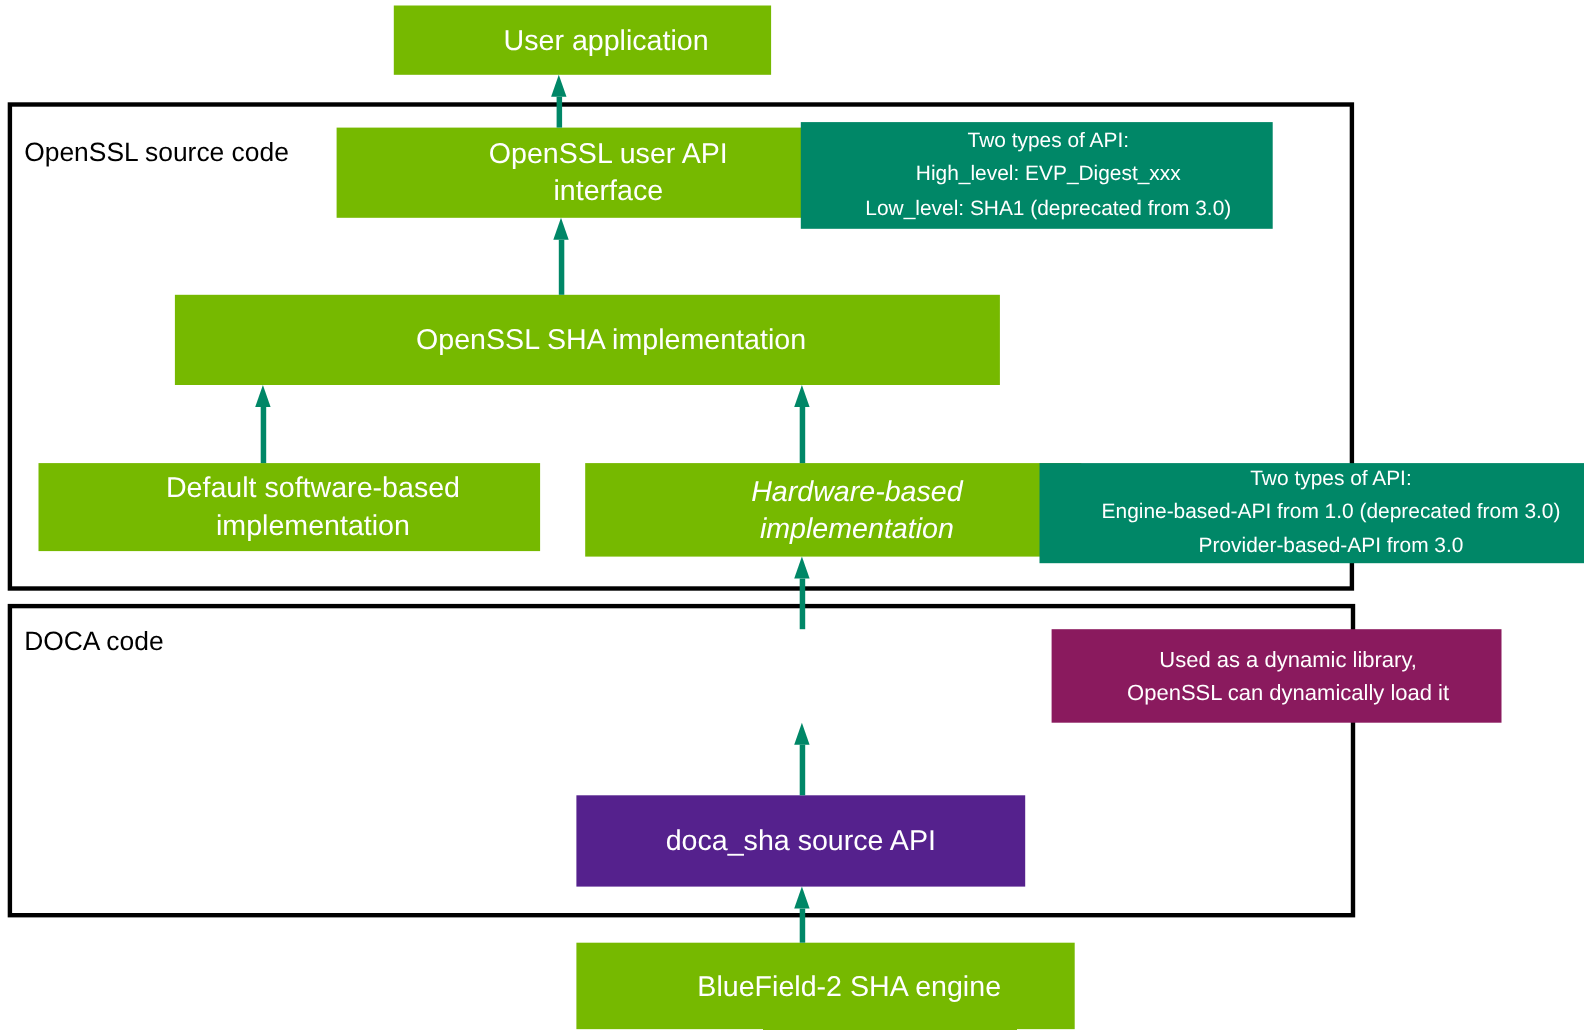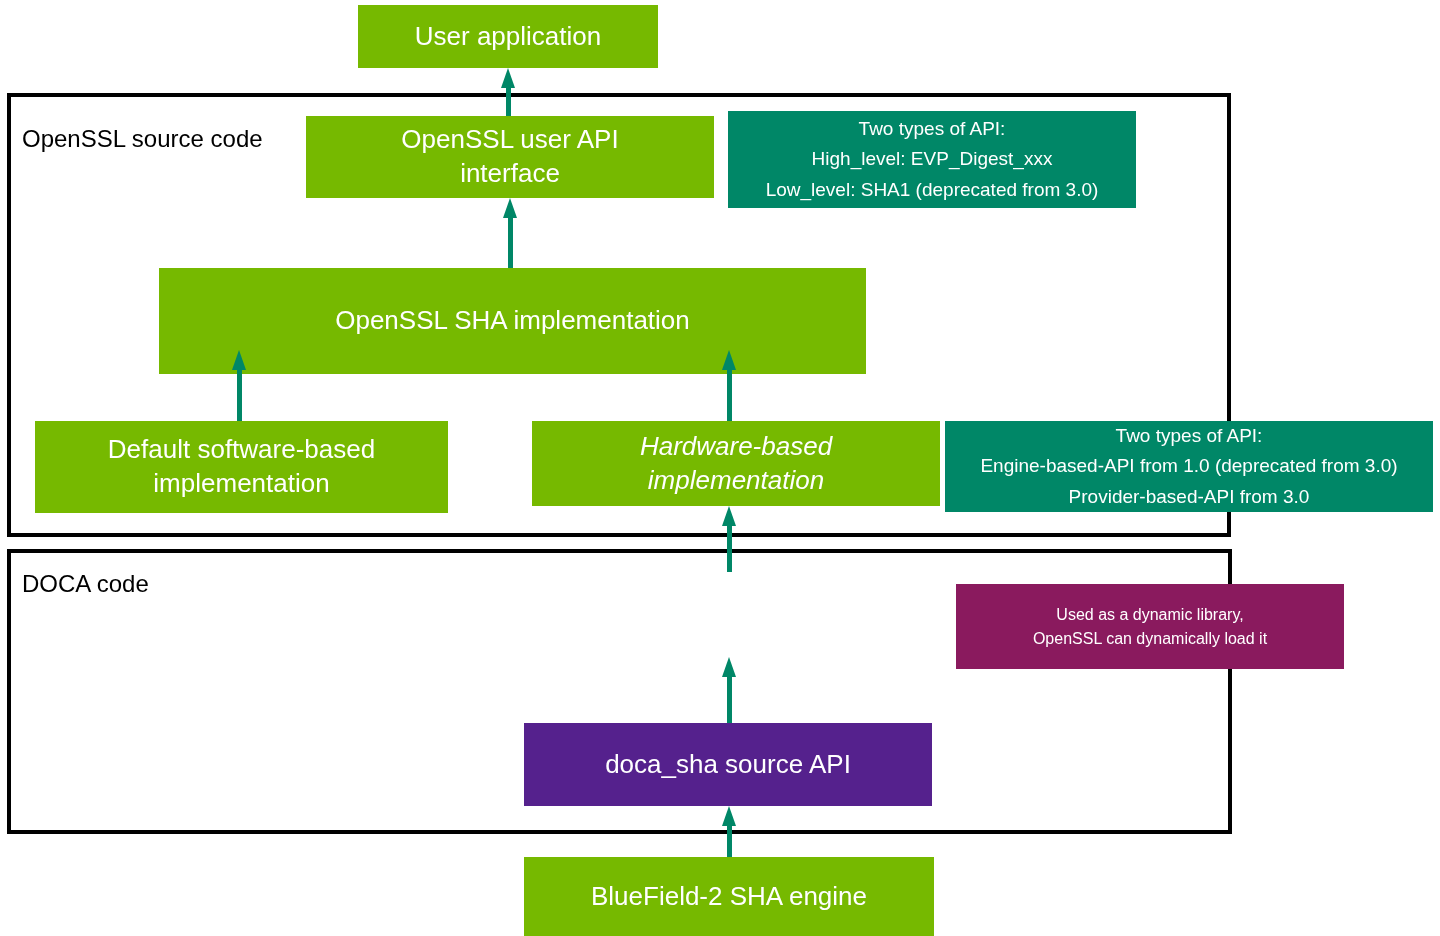--- a/index.html
+++ b/index.html
@@ -18,29 +18,29 @@
     position:absolute;border:4px solid var(--ink);background:transparent;z-index:1;
   }
   .container-label{
     position:absolute;color:var(--ink);font-size:24px;z-index:2;white-space:nowrap;
   }
   .node{
     position:absolute;display:flex;align-items:center;justify-content:center;
     text-align:center;color:#ffffff;white-space:pre-line;z-index:2;
     font-size:26px;line-height:1.3;
   }
-  .green{background:var(--green);}
+  .green{background:var(--green);padding-left:43px;}
   .purple{background:var(--purple);}
   .magenta{background:var(--magenta);}
   .note{
     position:absolute;display:flex;align-items:center;justify-content:center;
-    text-align:center;color:#ffffff;white-space:pre-line;z-index:3;
+    text-align:center;color:#ffffff;white-space:pre-line;z-index:3;padding-left:21px;
   }
   .note.teal{background:var(--teal);font-size:19px;line-height:1.6;}
-  .note.magenta{font-size:16px;line-height:1.5;margin-top:12px;}
+  .note.magenta{font-size:20px;line-height:1.5;}
   .arrow{
     position:absolute;display:flex;flex-direction:column;align-items:center;z-index:4;width:14px;
   }
   .arrow .head{
     width:0;height:0;flex:0 0 auto;
     border-left:7px solid transparent;border-right:7px solid transparent;
     border-bottom:20px solid var(--teal);
   }
   .arrow .line{width:5px;flex:1 1 auto;background:var(--teal);}
 </style>
@@ -53,23 +53,23 @@
   <div class="container" style="left:7px;top:549px;width:1217px;height:277px;"></div>
 
   <div class="container-label" style="left:22px;top:125px;">OpenSSL source code</div>
   <div class="container-label" style="left:22px;top:570px;">DOCA code</div>
 
   <div class="node green" style="left:358px;top:5px;width:300px;height:63px;">User application</div>
 
   <div class="node green" style="left:306px;top:116px;width:408px;height:82px;">OpenSSL user API
 interface</div>
 
-  <div class="node green" style="left:159px;top:268px;width:707px;height:106px;">OpenSSL SHA implementation</div>
+  <div class="node green" style="left:159px;top:268px;width:707px;height:82px;">OpenSSL SHA implementation</div>
 
-  <div class="node green" style="left:35px;top:421px;width:413px;height:92px;">Default software-based
+  <div class="node green" style="left:35px;top:421px;width:413px;height:80px;">Default software-based
 implementation</div>
 
   <div class="node green" style="left:532px;top:421px;width:408px;height:85px;font-style:italic;">Hardware-based
 implementation</div>
 
 
   <div class="node purple" style="left:524px;top:723px;width:408px;height:83px;">doca_sha source API</div>
 
   <div class="node green" style="left:524px;top:857px;width:410px;height:79px;">BlueField-2 SHA engine</div>
 

